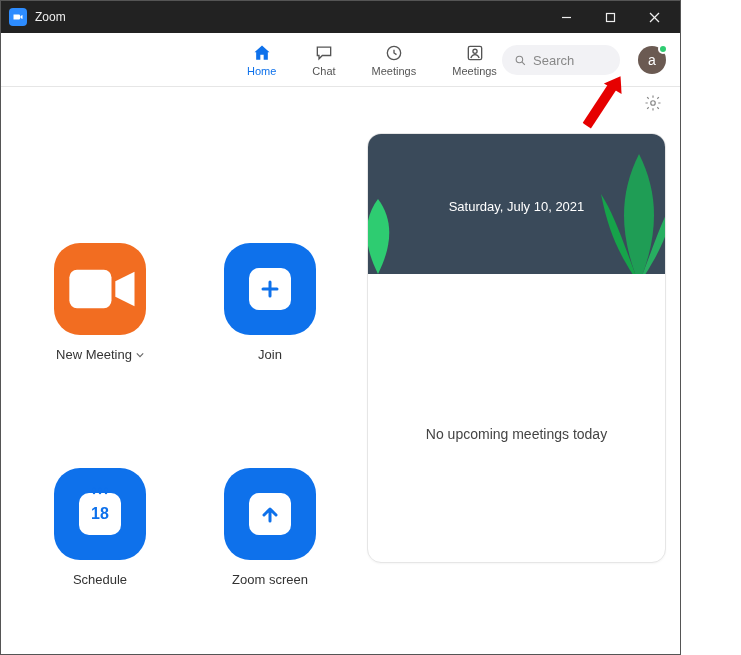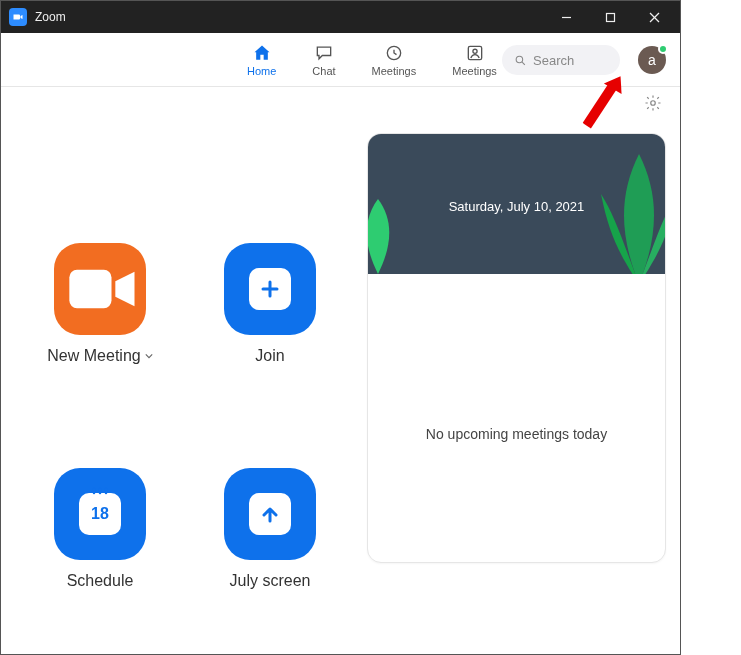--- a/index.html
+++ b/index.html
@@ -32,21 +32,21 @@
   .gear svg { width: 18px; height: 18px; stroke: #888; fill: none; stroke-width: 1.6; }
 
   .content { flex: 1; display: flex; padding: 10px 14px 14px 14px; gap: 12px; }
   .left { width: 340px; display: grid; grid-template-columns: 1fr 1fr; grid-template-rows: 1fr 1fr; align-content: center; row-gap: 52px; padding-top: 110px; }
   .tile { display: flex; flex-direction: column; align-items: center; gap: 12px; }
   .tile-btn { width: 92px; height: 92px; border-radius: 26px; display: flex; align-items: center; justify-content: center; }
   .orange { background: #f26d21; }
   .blue { background: #0e71eb; }
   .tile-btn-inner { width: 42px; height: 42px; border-radius: 10px; background: #fff; display: flex; align-items: center; justify-content: center; }
   .tile-btn-inner svg { width: 24px; height: 24px; }
-  .tile-label { font-size: 16px; color: #333; display: flex; align-items: center; gap: 4px; }
+  .tile-label { font-size: 13px; color: #333; display: flex; align-items: center; gap: 4px; }
   .chev { width: 8px; height: 8px; }
 
   .right { flex: 1; }
   .card { width: 100%; height: 430px; border: 1px solid #e6e6e6; border-radius: 14px; overflow: hidden; display: flex; flex-direction: column; background: #fff; box-shadow: 0 1px 2px rgba(0,0,0,0.04);}
   .banner { height: 140px; background: #3a4a5a; position: relative; display: flex; flex-direction: column; align-items: center; justify-content: center; color: #fff; overflow: hidden; }
   .time { font-size: 40px; font-weight: 500; letter-spacing: 1px; }
   .date { font-size: 13px; margin-top: 4px; }
   .card-body { flex: 1; display: flex; align-items: center; justify-content: center; margin-top: 32px; }
   .empty { font-size: 14px; color: #444; }
 
@@ -202,21 +202,21 @@
 
       <div class="tile">
         <div class="tile-btn blue">
           <div class="tile-btn-inner">
             <svg viewBox="0 0 24 24">
                 <path d="M12 19V7M6 13l6-6 6 6" stroke="#0e71eb" stroke-width="3" stroke-linecap="round" stroke-linejoin="round" fill="none"></path>
               </svg>
           </div>
         </div>
         <div class="tile-label">
-            <span>July screen</span>
+            <span>Zoom screen</span>
           </div>
       </div>
 
     </div>
 
     <div class="right">
       <div class="card">
         <div class="banner">
           <div class="plant right-p">
             <svg width="80" height="140" viewBox="0 0 80 140">

